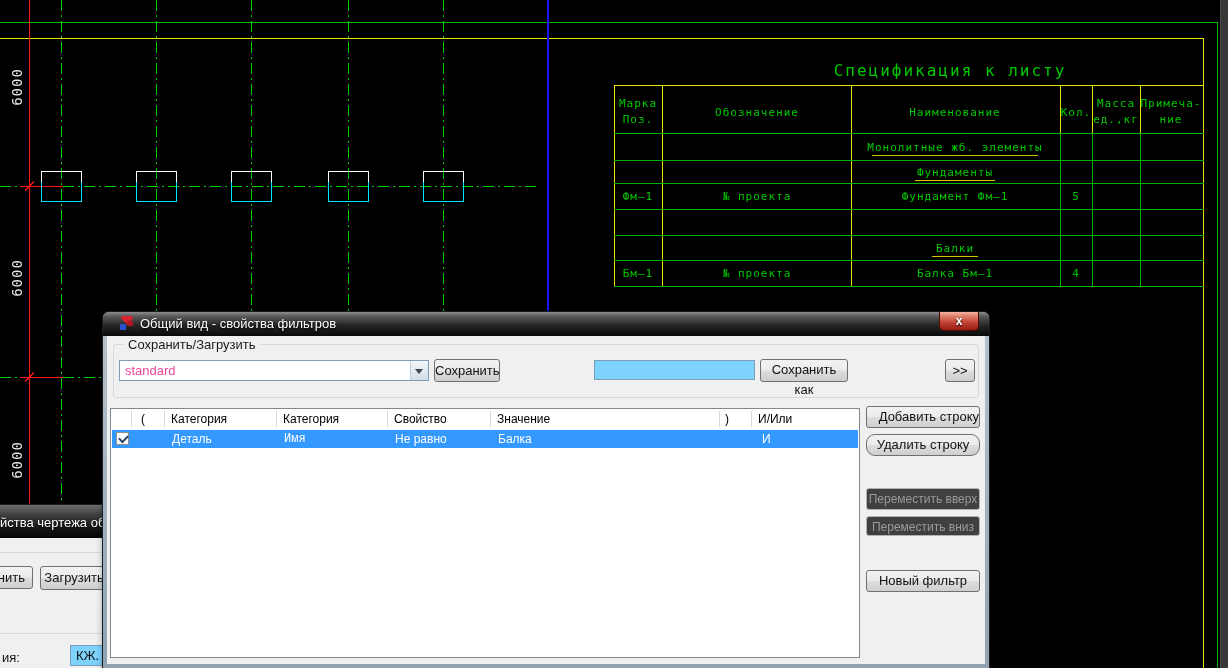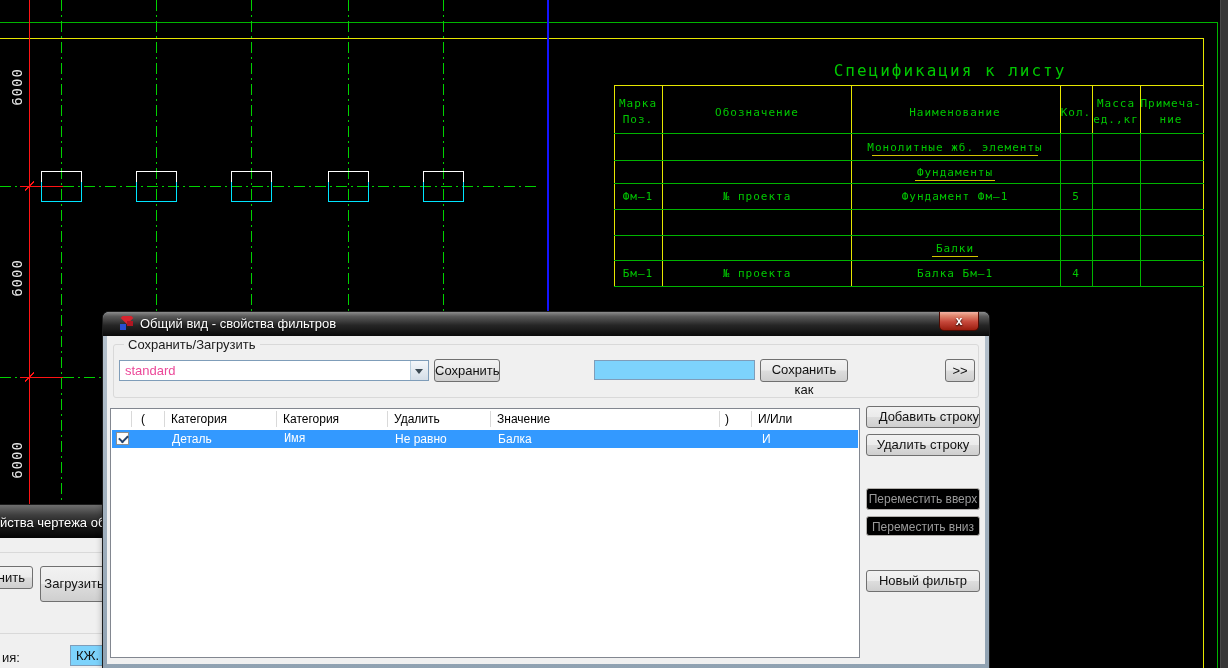--- a/index.html
+++ b/index.html
@@ -22,21 +22,21 @@
   .dlgbody{position:absolute;left:4px;right:4px;top:24px;bottom:4px;background:#f0f0f0;}
   .closebtn{position:absolute;top:0;width:40px;height:19px;
        background:linear-gradient(#f4b3a5 0%,#e08970 20%,#c6473a 55%,#9a1d0e 100%);
        border:1px solid #4e0b02;border-top:none;border-radius:0 0 5px 5px;
        color:#fff;font-weight:bold;font-size:12px;text-align:center;line-height:18px;
        text-shadow:0 1px 2px #000;box-sizing:border-box;cursor:pointer;}
   .btn{position:absolute;box-sizing:border-box;border:1px solid #707070;border-radius:3px;
        background:linear-gradient(#f2f2f2 0%,#ebebeb 49%,#dddddd 51%,#cfcfcf 100%);
        font-size:13px;color:#111;text-align:center;font-family:"Liberation Sans",sans-serif;
        padding:0;line-height:20px;cursor:pointer;}
-  .btn.disabled{border-color:#b3b0ad;background:#000000;color:#9a9a9a;cursor:default;}
+  .btn.disabled{border-color:#b3b0ad;background:#404040;color:#9a9a9a;cursor:default;}
   .groupbox{position:absolute;border:1px solid #d9d9d9;border-radius:3px;box-sizing:border-box;}
   .grouplabel{position:absolute;top:-8px;left:10px;background:#f0f0f0;padding:0 4px;
        font-size:13px;color:#1a1a1a;white-space:nowrap;}
   .field{position:absolute;box-sizing:border-box;background:#7dd3fc;border:1px solid #7f9db9;
        font-size:13px;color:#111;padding:1px 5px;line-height:17px;white-space:nowrap;overflow:hidden;}
   .combo{position:absolute;box-sizing:border-box;background:#fff;border:1px solid #7f9db9;}
   .combo .val{position:absolute;left:5px;top:2px;font-size:13px;color:#ec4899;}
   .combo .arrowbox{position:absolute;right:0;top:0;bottom:0;width:17px;
        background:linear-gradient(#f4f7fa,#d4dee8);border-left:1px solid #b9cede;}
   .combo .arrow{position:absolute;right:5px;top:8px;width:0;height:0;
@@ -158,21 +158,21 @@
 
   <div class="rightstrip" style="z-index:2;"></div>
 
   <div class="win" style="left:-45px;top:505px;width:152px;height:163px;z-index:5;border-radius:0;">
     <div class="titlebar" style="height:33px;border-radius:0;background:linear-gradient(180deg,#6f6f6f 0%,#3f3f3f 30%,#161616 70%,#050505 100%);">
       <span class="titletext" style="left:45px;top:10px;">йства чертежа об</span>
     </div>
     <div class="dlgbody" style="left:0;right:2px;top:33px;bottom:0;">
       <div class="groupbox" style="left:30px;top:14px;width:160px;height:82px;"></div>
       <button class="btn" style="left:10px;top:28px;width:68px;height:23px;text-align:right;padding-right:7px;">анить</button>
-      <button class="btn" style="left:85px;top:28px;width:68px;height:36px;">Загрузить</button>
+      <button class="btn" style="left:85px;top:28px;width:68px;height:24px;">Загрузить</button>
       <span class="lbl" style="left:47px;top:112px;">ия:</span>
       <div class="field" style="left:115px;top:107px;width:45px;height:21px;">КЖ.</div>
 
     </div>
   </div>
 
   <div class="win" style="left:103px;top:312px;width:886px;height:356px;z-index:10;">
     <div class="titlebar">
       <span style="position:absolute;left:16px;top:4px;width:15px;height:15px;">
         <svg width="15" height="15" viewBox="0 0 15 15">
@@ -206,38 +206,38 @@
           <span class="colsep" style="left:20px;"></span>
           <span class="colsep" style="left:53px;"></span>
           <span class="colsep" style="left:165px;"></span>
           <span class="colsep" style="left:276px;"></span>
           <span class="colsep" style="left:379px;"></span>
           <span class="colsep" style="left:608px;"></span>
           <span class="colsep" style="left:640px;"></span>
           <span class="hcell" style="left:30px;">(</span>
           <span class="hcell" style="left:60px;">Категория</span>
           <span class="hcell" style="left:172px;">Категория</span>
-          <span class="hcell" style="left:283px;">Удалить</span>
+          <span class="hcell" style="left:283px;">Свойство</span>
           <span class="hcell" style="left:386px;">Значение</span>
           <span class="hcell" style="left:614px;">)</span>
           <span class="hcell" style="left:647px;">И/Или</span>
         </div>
         <div class="listrow">
           <span class="checkbox">
             <span class="checkmark"></span>
           </span>
           <span class="rcell" style="left:60px;">Деталь</span>
           <span class="rcell" style="left:172px;font-family:Liberation Mono, monospace;">Имя</span>
           <span class="rcell" style="left:283px;">Не равно</span>
           <span class="rcell" style="left:386px;">Балка</span>
           <span class="rcell" style="left:650px;">И</span>
         </div>
       </div>
 
       <button class="btn" style="left:759px;top:70px;width:114px;height:22px;text-align:right;">Добавить строку</button>
-      <button class="btn" style="left:759px;top:98px;width:114px;height:22px;">Удалить строку</button>
+      <button class="btn" style="left:759px;top:98px;width:114px;height:22px;border-radius:9px;">Удалить строку</button>
       <button class="btn disabled" style="left:759px;top:152px;width:114px;height:22px;font-size:12px;">Переместить вверх</button>
       <button class="btn disabled" style="left:759px;top:180px;width:114px;height:20px;font-size:12px;">Переместить вниз</button>
       <button class="btn" style="left:759px;top:234px;width:114px;height:22px;">Новый фильтр</button>
     </div>
   </div>
 
 </div>
 
 </body></html>

